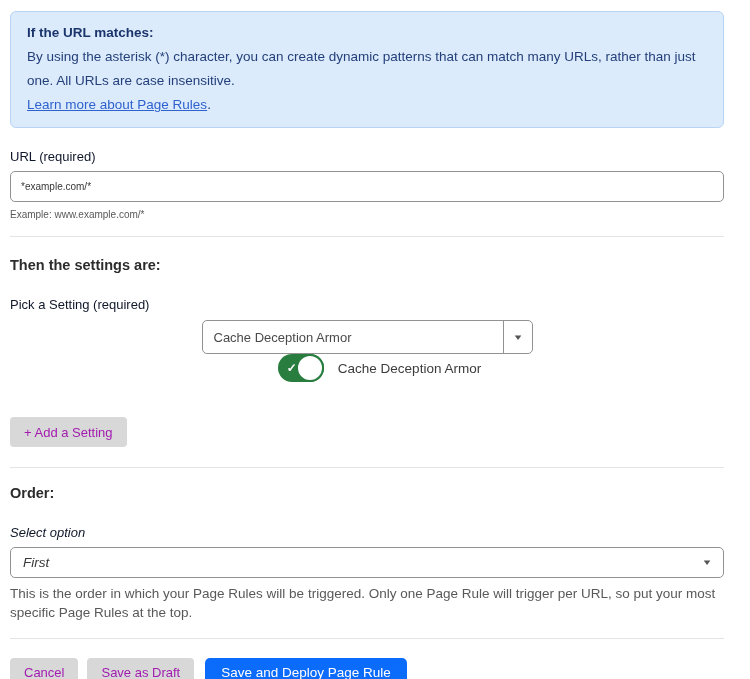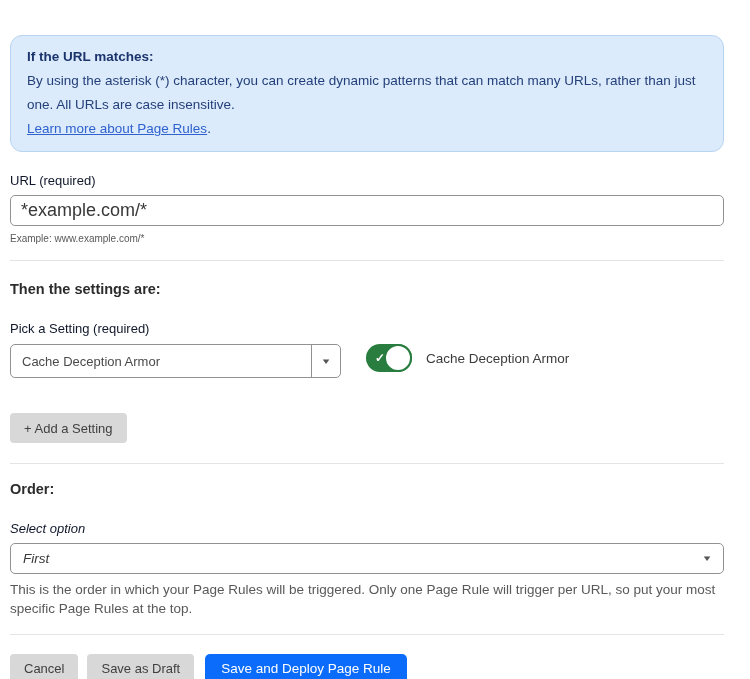--- a/index.html
+++ b/index.html
@@ -11,56 +11,56 @@
     overflow: hidden;
   }
   .container { padding: 8px 26px 0 10px; }
 
   .page-title {
     font-size: 17.5px; font-weight: 700; color: #2c2c2c;
     letter-spacing: 0.1px;
   }
 
   .info-box {
-    margin-top: 27px;
+    margin-top: 3px;
     background: #dcebfb;
     border: 1px solid #b9d4f2;
-    border-radius: 12px;
+    border-radius: 6px;
     padding: 9px 16px 10px 16px;
     font-size: 13.5px;
     line-height: 24px;
     color: #24407a;
   }
   .info-box .info-heading { font-weight: 700; color: #1b356c; }
   .info-link { color: #2f62cf; text-decoration: underline; cursor: pointer; }
 
   .field-label {
     font-size: 13px; color: #0f172a; margin-top: 21px;
   }
   .text-input {
     margin-top: 7px;
     width: 714px; height: 31px;
     border: 1px solid #929292;
     border-radius: 5px;
     padding: 0 10px;
     font-family: "Liberation Sans", sans-serif;
-    font-size: 18px; color: #383838;
+    font-size: 10px; color: #383838;
     background: #ffffff;
     outline: none;
     display: block;
   }
   .helper-text { font-size: 10px; color: #595959; margin-top: 7px; }
 
   .divider { margin-top: 16px; height: 1px; background: #e4e4e4; width: 714px; }
 
   .section-heading {
     font-size: 14.5px; font-weight: 700; color: #2c2c2c; margin-top: 20px;
   }
 
-  .setting-row { margin-top: 8px; display: flex; align-items: flex-start; }
+  .setting-row { margin-top: 8px; display: flex; align-items: center; flex-direction: column; }
 
   .select-box {
     display: flex; align-items: stretch;
     border: 1px solid #929292; border-radius: 5px;
     background: #ffffff; height: 34px;
     width: 331px; cursor: pointer;
   }
   .select-box .select-value {
     flex: 1; display: flex; align-items: center;
     padding-left: 11px; font-size: 13px; color: #4a4a4a;
@@ -84,21 +84,21 @@
   .toggle .toggle-knob {
     position: absolute; right: 0px; top: 0px;
     width: 28px; height: 28px; border-radius: 50%;
     background: #ffffff; border: 2.5px solid #287d3f;
   }
   .toggle-label { margin-left: 14px; font-size: 13.5px; color: #3c3c3c; }
 
   .gray-button {
     background: #d8d8d8; border: none; border-radius: 4px;
     font-family: "Liberation Sans", sans-serif;
-    font-size: 13px; color: #404040;
+    font-size: 13px; color: #a21caf;
     height: 30px; padding: 0 14px; cursor: pointer;
   }
   .add-setting-btn { margin-top: 35px; display: inline-block; }
 
   .order-select {
     margin-top: 7px;
     width: 714px; height: 31px;
     border: 1px solid #929292; border-radius: 5px;
     background: #ffffff; cursor: pointer;
     display: flex; align-items: center;

